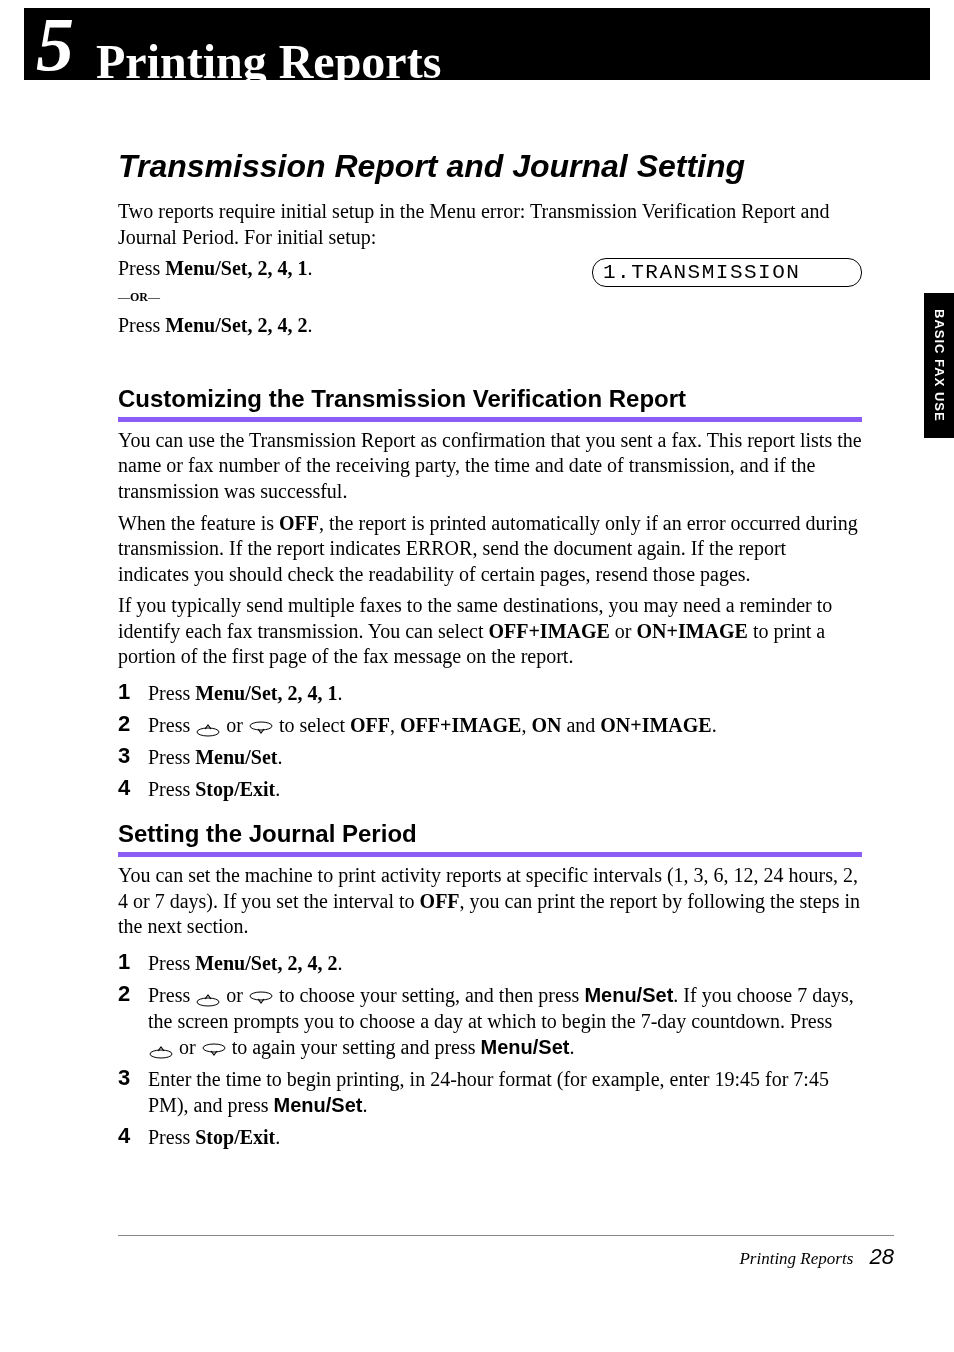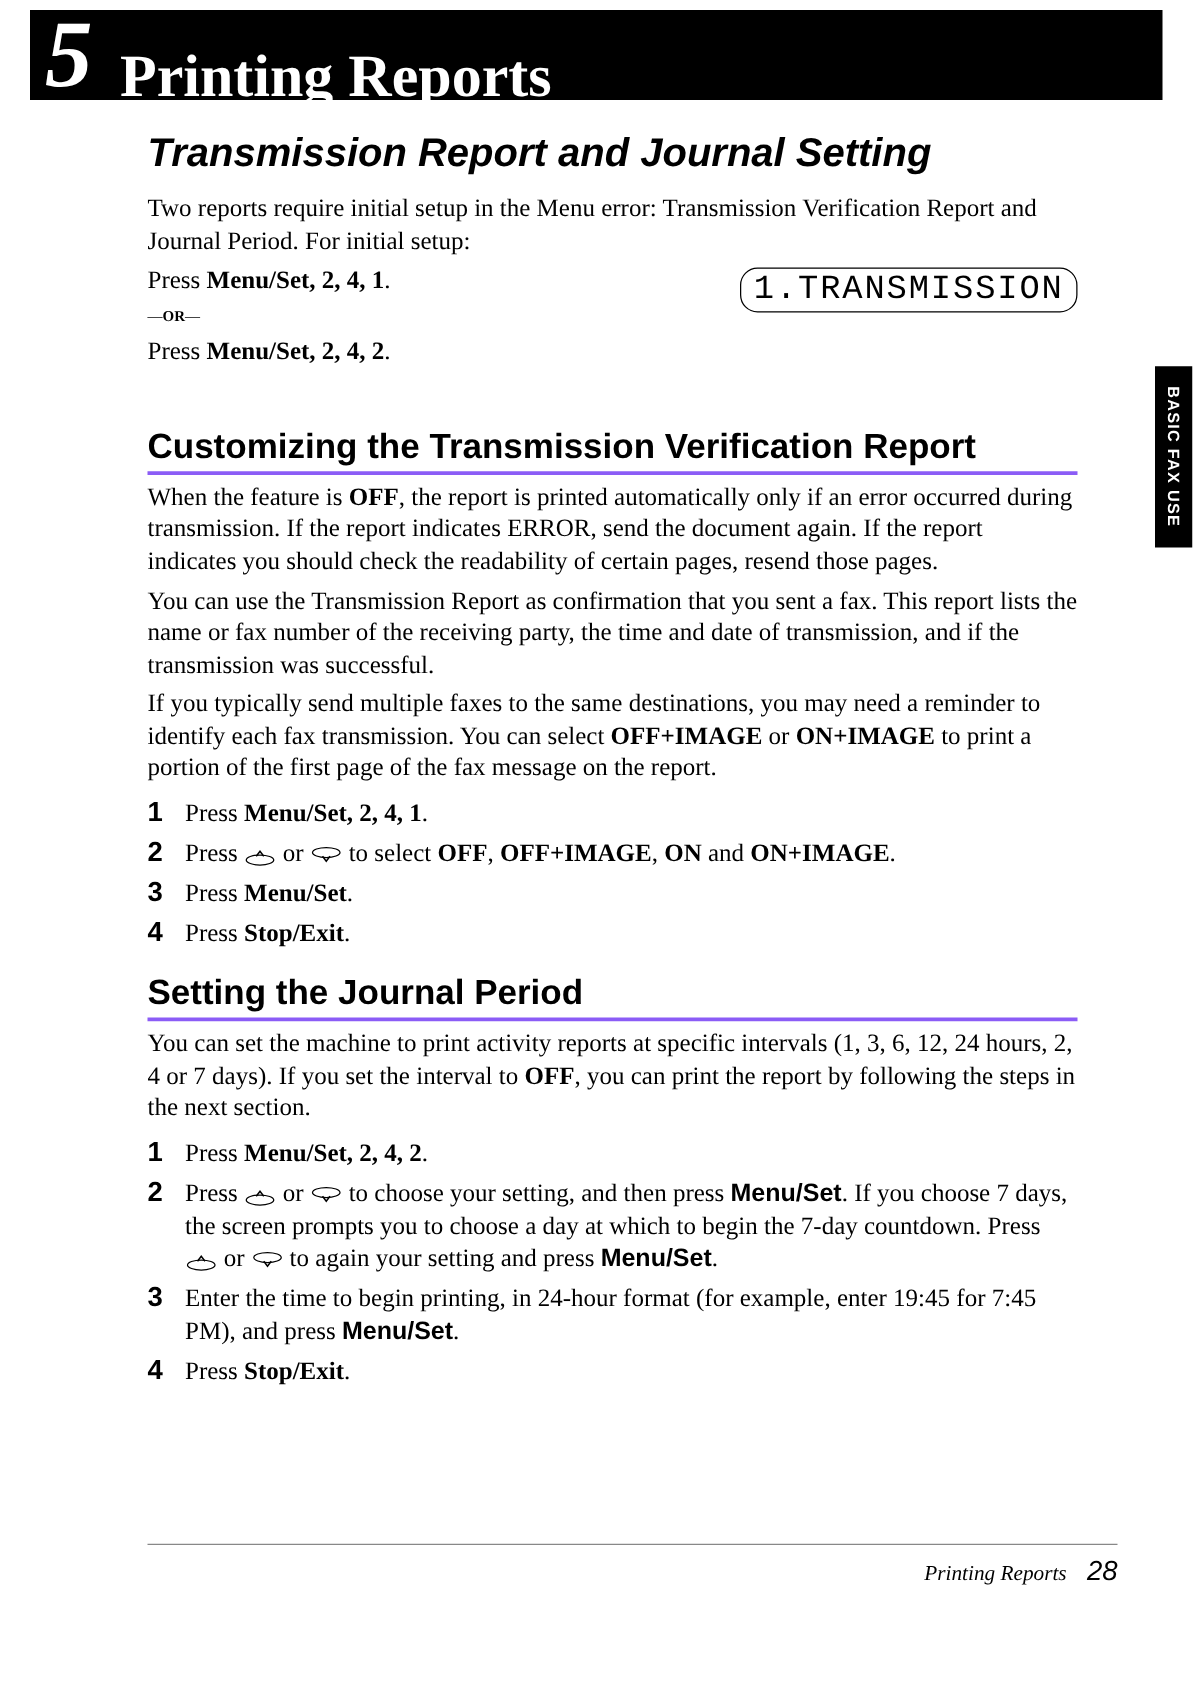--- a/index.html
+++ b/index.html
@@ -39,20 +39,21 @@
   .chapter-title {
     font-size: 48px;
     font-weight: bold;
     font-family: "Times New Roman", Times, serif;
     line-height: 1;
     position: relative;
     top: 6px;
   }
   .content {
     padding: 4px 92px 0 118px;
+    margin-top: 44px;
   }
   .section-title {
     font-family: Arial, Helvetica, sans-serif;
     font-weight: bold;
     font-style: italic;
     font-size: 32px;
     margin: 20px 0 14px 0;
   }
   .body-text {
     font-size: 20px;
@@ -71,36 +72,35 @@
     width: 270px;
     display: flex;
     flex-direction: column;
     gap: 34px;
     margin-top: 2px;
   }
   .lcd-box {
     border: 1.5px solid #000;
     border-radius: 14px;
     font-family: "Courier New", Courier, monospace;
-    font-size: 27px;
+    font-size: 21px;
     padding: 2px 10px 2px 10px;
     letter-spacing: 1.5px;
     white-space: pre;
-    text-align: center;
   }
   .or-line {
     margin: 8px 0;
     font-size: 12px;
   }
   .subheading {
     font-family: Arial, Helvetica, sans-serif;
     font-weight: bold;
-    font-size: 28px;
+    font-size: 24px;
     margin: 40px 0 6px 0;
-    border-bottom: 3px solid #8b5cf6;
+    border-bottom: 5px solid #8b5cf6;
     padding-bottom: 4px;
   }
   .subheading.tight { margin-top: 18px; }
   ol.steps {
     list-style: none;
     padding: 0;
     margin: 10px 0 0 0;
     counter-reset: step;
   }
   ol.steps > li {
@@ -193,24 +193,24 @@
         <p class="body-text">
           <span>Press </span><span class="b">Menu/Set</span><span class="b">, 2, 4, 2</span><span>.</span>
         </p>
       </div>
       <div class="press-right">
         <div class="lcd-box">1.TRANSMISSION</div>
       </div>
     </div>
 
     <h2 class="subheading">Customizing the Transmission Verification Report</h2>
+    <p class="body-text">You can use the Transmission Report as confirmation that you sent a fax. This report lists the name or fax number of the receiving party, the time and date of transmission, and if the transmission was successful.</p>
     <p class="body-text">
       <span>When the feature is </span><span class="b">OFF</span><span>, the report is printed automatically only if an error occurred during transmission. If the report indicates ERROR, send the document again. If the report indicates you should check the readability of certain pages, resend those pages.</span>
     </p>
-    <p class="body-text">You can use the Transmission Report as confirmation that you sent a fax. This report lists the name or fax number of the receiving party, the time and date of transmission, and if the transmission was successful.</p>
     <p class="body-text">
       <span>If you typically send multiple faxes to the same destinations, you may need a reminder to identify each fax transmission. You can select </span><span class="b">OFF+IMAGE</span><span> or </span><span class="b">ON+IMAGE</span><span> to print a portion of the first page of the fax message on the report.</span>
     </p>
 
     <ol class="steps">
       <li>
         <span>Press </span><span class="b">Menu/Set</span><span class="b">, 2, 4, 1</span><span>.</span>
       </li>
       <li>
         <span>Press </span><span class="arrow-icon"><svg viewBox="0 0 26 16">

